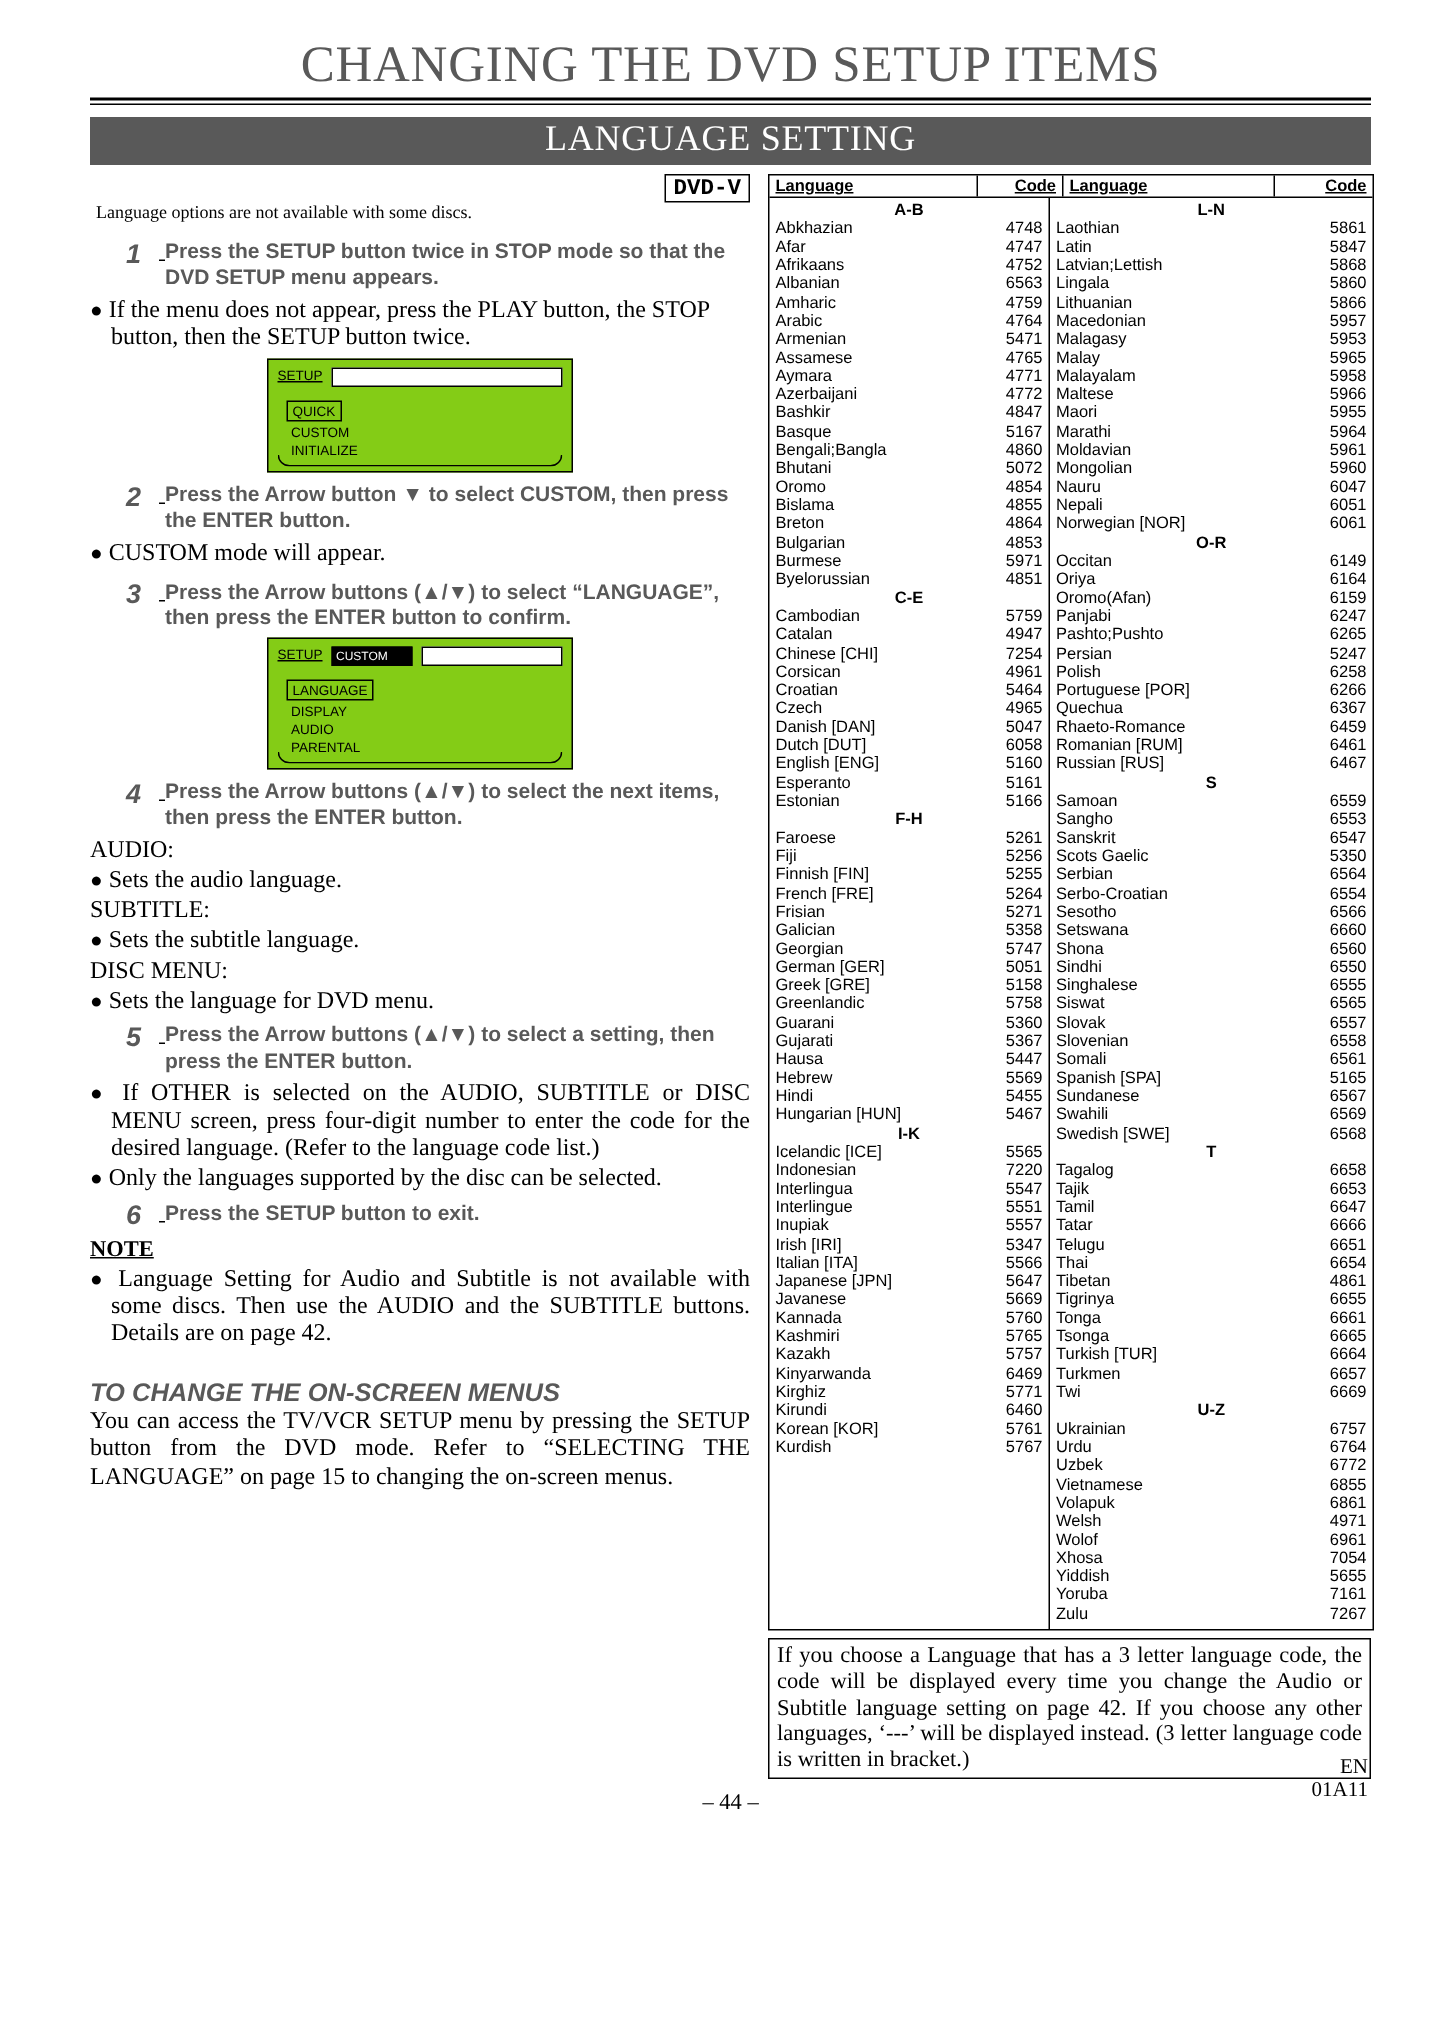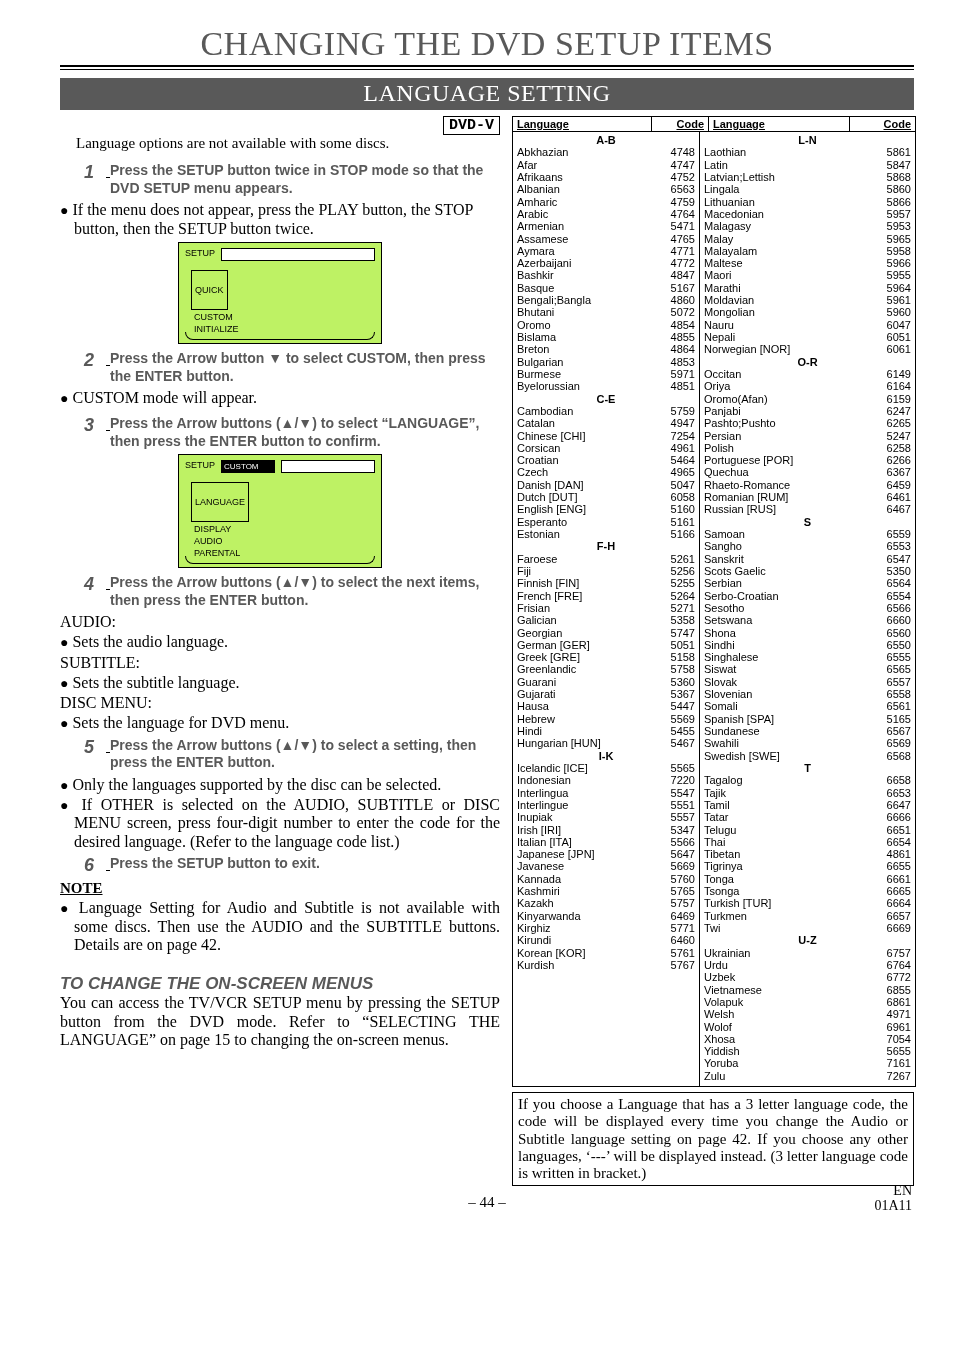--- a/index.html
+++ b/index.html
@@ -55,22 +55,22 @@
   .dvd-badge {
     float:right;
     border:1.5px solid #000;
     padding:0 5px;
     font-weight:bold;
     font-size:15px;
     font-family:Liberation Mono, monospace;
   }
   .intro {
     clear:both;
-    font-size:15px;
-    margin:18px 0 10px 16px;
+    font-size:12px;
+    margin:18px 0 10px 4px;
     font-family:"Times New Roman",serif;
     line-height:1.15;
   }
   .step {
     margin-left:24px;
     margin-bottom:4px;
     text-decoration:underline;
   }
   .step-num {
     display:inline-block;
@@ -121,31 +121,32 @@
     margin-top:20px;
   }
   .osd-box {
     width:190px;
     border:1px solid #000;
     padding:5px 6px 8px 6px;
     margin:4px auto 6px auto;
     font-family:Arial,Helvetica,sans-serif;
     font-size:9px;
     position:relative;
-    background:#bef264;
+    background:#84cc16;
+    text-decoration:underline;
   }
   .osd-row { display:flex; gap:6px; margin-bottom:3px;}
   .osd-field {
     border:1px solid #000;
     height:11px;
     flex:1;
     background:#fff;
   }
   .osd-field.filled { background:#000; color:#fff; font-size:8px; padding:0 2px; line-height:11px; flex:0 0 48px;}
-  .osd-list { margin-left:6px; border:1px solid #000; display:inline-block; padding:14px 3px; margin-bottom:1px;}
+  .osd-list { margin-left:6px; border:1px solid #000; display:inline-block; padding:1px 3px; margin-bottom:1px;}
   .osd-list.plain { border:none; padding:1px 3px 0 3px;}
   .osd-curve {
     position:absolute;
     left:6px; right:6px; bottom:3px; height:7px;
     border-bottom:1px solid #000;
     border-left:1px solid #000;
     border-right:1px solid #000;
     border-radius:0 0 10px 10px;
   }
   
@@ -193,21 +194,21 @@
   }
   .footer {
     text-align:center;
     font-family:"Times New Roman",serif;
     font-size:15px;
     margin-top:8px;
   }
   .footer-r {
     position:absolute;
     right:42px;
-    bottom:18px;
+    bottom:30px;
     text-align:right;
     font-size:14px;
     font-family:"Times New Roman",serif;
     line-height:1.1;
   }
 </style>
 </head>
 <body>
 
 <div class="page">
@@ -272,22 +273,22 @@
       <div class="bullet-para"><span class="dot">●</span> <span>Sets the audio language.</span></div>
       <div class="subhead">SUBTITLE:</div>
       <div class="bullet-para"><span class="dot">●</span> <span>Sets the subtitle language.</span></div>
       <div class="subhead">DISC MENU:</div>
       <div class="bullet-para"><span class="dot">●</span> <span>Sets the language for DVD menu.</span></div>
 
       <div class="step" style="margin-top:4px;">
         <span class="step-num">5</span>
         <span class="step-body">Press the Arrow buttons (▲/▼) to select a setting, then press the ENTER button.</span>
       </div>
+      <div class="bullet-para" style="text-align:justify;"><span class="dot">●</span> <span>If OTHER is selected on the AUDIO, SUBTITLE or DISC MENU screen, press four-digit number to enter the code for the desired language. (Refer to the language code list.)</span></div>
       <div class="bullet-para" style="text-align:justify;"><span class="dot">●</span> <span>Only the languages supported by the disc can be selected.</span></div>
-      <div class="bullet-para" style="text-align:justify;"><span class="dot">●</span> <span>If OTHER is selected on the AUDIO, SUBTITLE or DISC MENU screen, press four-digit number to enter the code for the desired language. (Refer to the language code list.)</span></div>
 
       <div class="step" style="margin-top:4px;">
         <span class="step-num">6</span>
         <span class="step-body">Press the SETUP button to exit.</span>
       </div>
       <div class="note-hd">NOTE</div>
       <div class="bullet-para" style="text-align:justify;"><span class="dot">●</span> <span>Language Setting for Audio and Subtitle is not available with some discs. Then use the AUDIO and the SUBTITLE buttons. Details are on page 42.</span></div>
 
       <div class="onscreen-h">TO CHANGE THE ON-SCREEN MENUS</div>
       <div style="font-family:'Times New Roman',serif;font-size:16px;text-align:justify;line-height:1.15;">You can access the TV/VCR SETUP menu by pressing the SETUP button from the DVD mode. Refer to “SELECTING THE LANGUAGE” on page 15 to changing the on-screen menus.</div>

